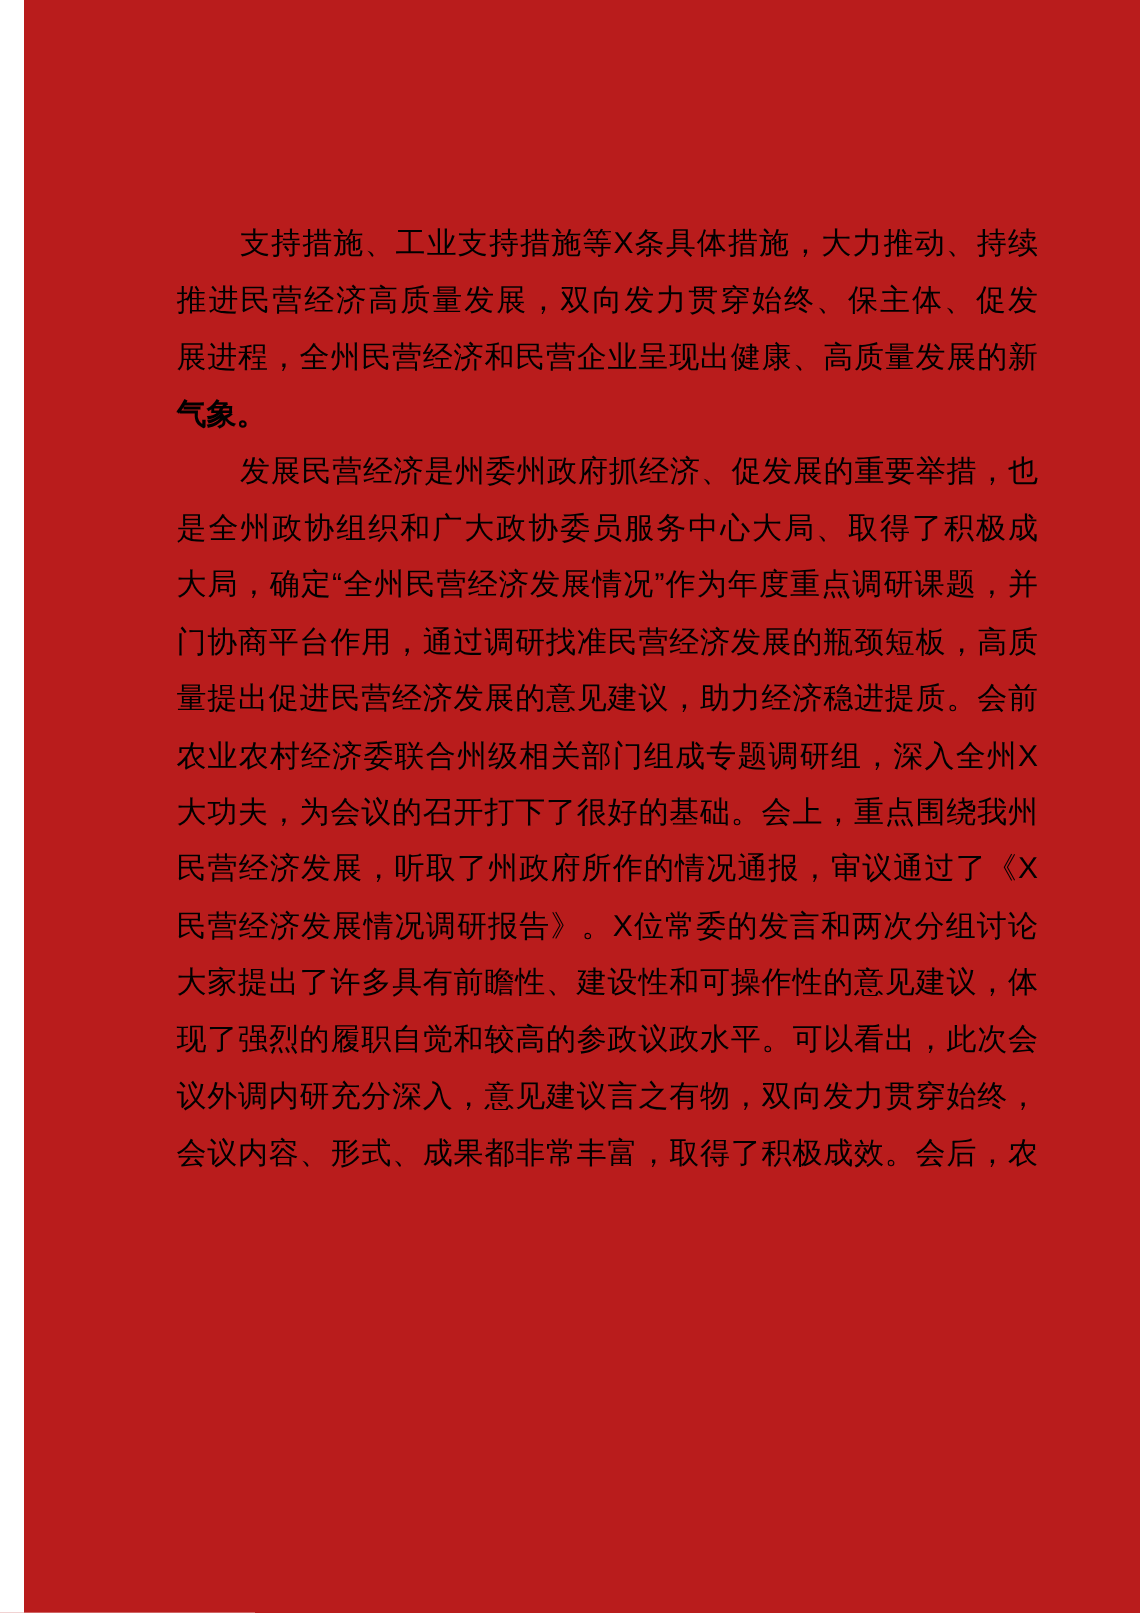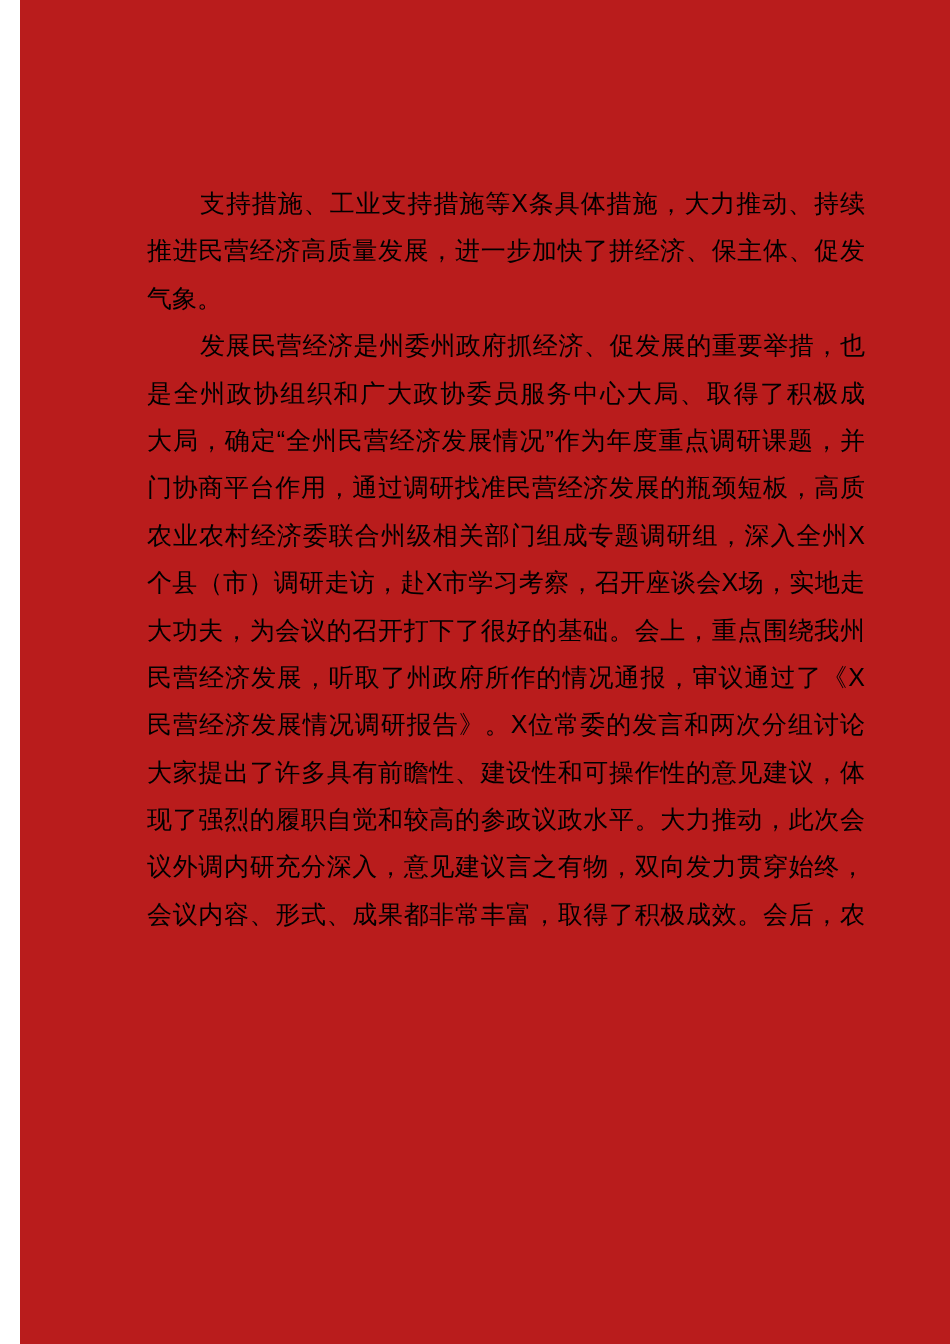--- a/index.html
+++ b/index.html
@@ -39,41 +39,43 @@
     overflow: hidden;
     text-align: justify;
     text-align-last: justify;
     text-justify: inter-ideograph;
   }
   .line.indent {
     text-indent: 53px;
   }
   .line.para-end {
     text-align-last: left;
+    font-weight: bold;
   }
 </style>
 </head>
 <body>
 
 <div class="page">
   <div class="doc-content" id="doc-body">
       <div class="paragraph">
         <div class="line indent">支持措施、工业支持措施等X条具体措施，大力推动、持续</div>
-        <div class="line">推进民营经济高质量发展，进一步加快了拼经济、保主体、促发</div>
+        <div class="line">推进民营经济高质量发展，双向发力贯穿始终、保主体、促发</div>
+        <div class="line">展进程，全州民营经济和民营企业呈现出健康、高质量发展的新</div>
         <div class="line para-end">气象。</div>
       </div>
       <div class="paragraph">
         <div class="line indent">发展民营经济是州委州政府抓经济、促发展的重要举措，也</div>
         <div class="line">是全州政协组织和广大政协委员服务中心大局、取得了积极成效、</div>
         <div class="line">大局，确定“全州民营经济发展情况”作为年度重点调研课题，并</div>
         <div class="line">门协商平台作用，通过调研找准民营经济发展的瓶颈短板，高质</div>
+        <div class="line">量提出促进民营经济发展的意见建议，助力经济稳进提质。会前</div>
         <div class="line">农业农村经济委联合州级相关部门组成专题调研组，深入全州X</div>
-        <div class="line">个县（市）调研走访，赴X市学习考察，召开座谈会X场，实地走</div>
         <div class="line">大功夫，为会议的召开打下了很好的基础。会上，重点围绕我州</div>
         <div class="line">民营经济发展，听取了州政府所作的情况通报，审议通过了《X</div>
         <div class="line">民营经济发展情况调研报告》。X位常委的发言和两次分组讨论</div>
         <div class="line">大家提出了许多具有前瞻性、建设性和可操作性的意见建议，体</div>
-        <div class="line">现了强烈的履职自觉和较高的参政议政水平。大力推动，此次会</div>
+        <div class="line">现了强烈的履职自觉和较高的参政议政水平。可以看出，此次会</div>
         <div class="line">议外调内研充分深入，意见建议言之有物，双向发力贯穿始终，</div>
         <div class="line">会议内容、形式、成果都非常丰富，取得了积极成效。会后，农</div>
       </div>
     </div>
 </div>
 
 </body></html>

